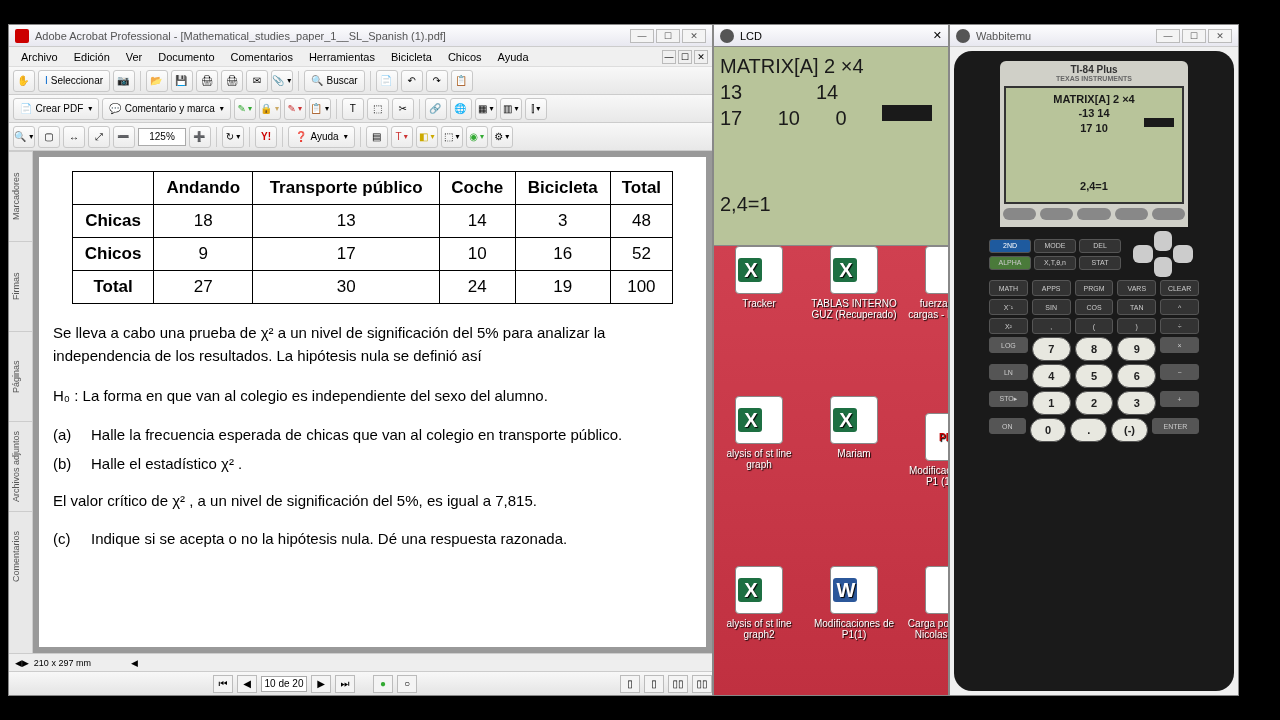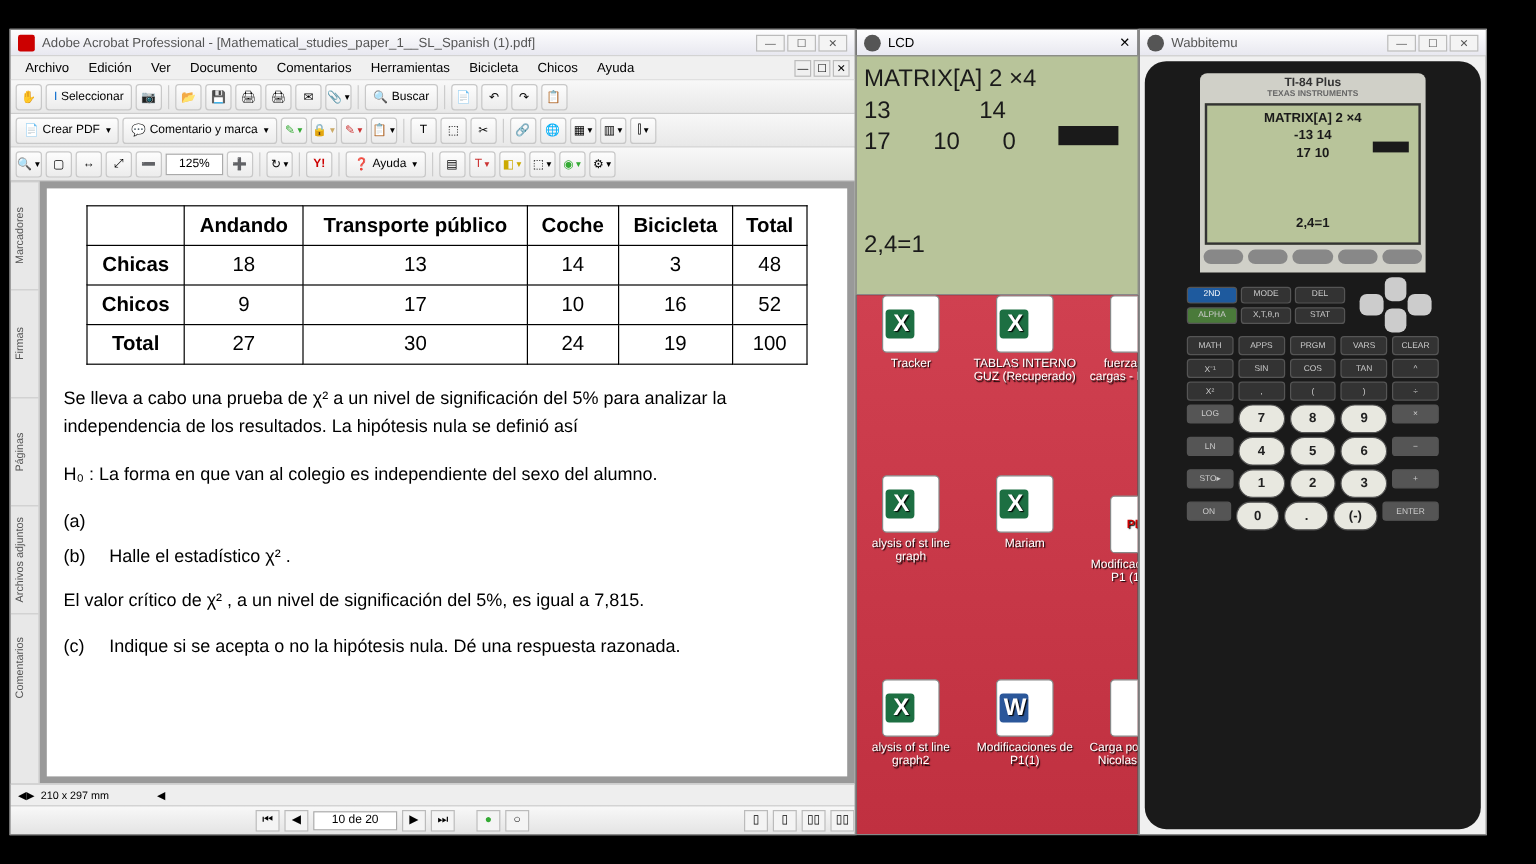--- a/index.html
+++ b/index.html
@@ -30,21 +30,21 @@
 .paper { flex: 1; background: #fff; margin: 6px; padding: 10px 14px; font-family: 'Times New Roman', serif; font-size: 15px; color: #000; overflow: hidden; position: relative; }
 .paper table { border-collapse: collapse; margin: 4px auto 18px; width: 94%; }
 .paper td, .paper th { border: 1px solid #000; padding: 6px 8px; text-align: center; font-size: 17px; }
 .paper th { font-weight: bold; }
 .paper p { margin: 10px 0; line-height: 1.5; }
 .paper .item { display: flex; margin: 12px 0; }
 .paper .item .lbl { width: 38px; }
 .statusbar { height: 18px; background: #eee; border-top: 1px solid #ccc; font-size: 9px; display: flex; align-items: center; padding: 0 6px; }
 .navbar { height: 24px; background: linear-gradient(#f8f8f8,#e4e4e4); border-top: 1px solid #ccc; display: flex; align-items: center; justify-content: center; gap: 4px; }
 .navbar .nb { width: 20px; height: 18px; border: 1px solid #bbb; background: #f4f4f4; text-align: center; font-size: 10px; line-height: 16px; }
-.navbar .pg { width: 70px; height: 16px; border: 1px solid #aaa; background: #fff; font-size: 10px; text-align: center; line-height: 14px; }
+.navbar .pg { width: 46px; height: 16px; border: 1px solid #aaa; background: #fff; font-size: 10px; text-align: center; line-height: 14px; }
 
 
 .lcd-win { width: 236px; height: 100%; display: flex; flex-direction: column; }
 .lcd-title { height: 22px; background: linear-gradient(#fdfdfe,#e8e8f0); display: flex; align-items: center; padding: 0 6px; font-size: 11px; border: 1px solid #888; border-bottom: none; }
 .lcd-title .icon { width: 14px; height: 14px; background: #555; border-radius: 50%; margin-right: 6px; }
 .lcd-title .spacer { flex: 1; }
 .lcd-screen { height: 200px; background: #b8c49a; border: 1px solid #888; padding: 6px; font-family: 'Courier New', monospace; font-size: 20px; color: #1a1a1a; line-height: 1.3; position: relative; }
 .lcd-screen .cursor { background: #1a1a1a; width: 50px; height: 16px; display: inline-block; }
 .desktop { flex: 1; background: linear-gradient(#d04050,#c03040); position: relative; border: 1px solid #888; border-top: none; overflow: hidden; }
 .dicon { position: absolute; width: 90px; text-align: center; font-size: 10px; color: #fff; text-shadow: 1px 1px 1px #000; }
@@ -221,20 +221,21 @@
                 <td>24</td>
                 <td>19</td>
                 <td>100</td>
               </tr>
       </tbody>
           </table>
       <p>Se lleva a cabo una prueba de  χ²  a un nivel de significación del 5% para analizar la independencia de los resultados.  La hipótesis nula se definió así</p>
       <p style="margin:18px 0">H₀ : La forma en que van al colegio es independiente del sexo del alumno.</p>
       <div class="item">
             <div class="lbl">(a)</div>
+            <div>Halle la frecuencia esperada de chicas que van al colegio en transporte público.</div>
           </div>
       <div class="item">
             <div class="lbl">(b)</div>
             <div>Halle el estadístico  χ² .</div>
           </div>
       <p style="margin:18px 0">El valor crítico de  χ² , a un nivel de significación del 5%, es igual a 7,815.</p>
       <div class="item">
             <div class="lbl">(c)</div>
             <div>Indique si se acepta o no la hipótesis nula.  Dé una respuesta razonada.</div>
           </div>

